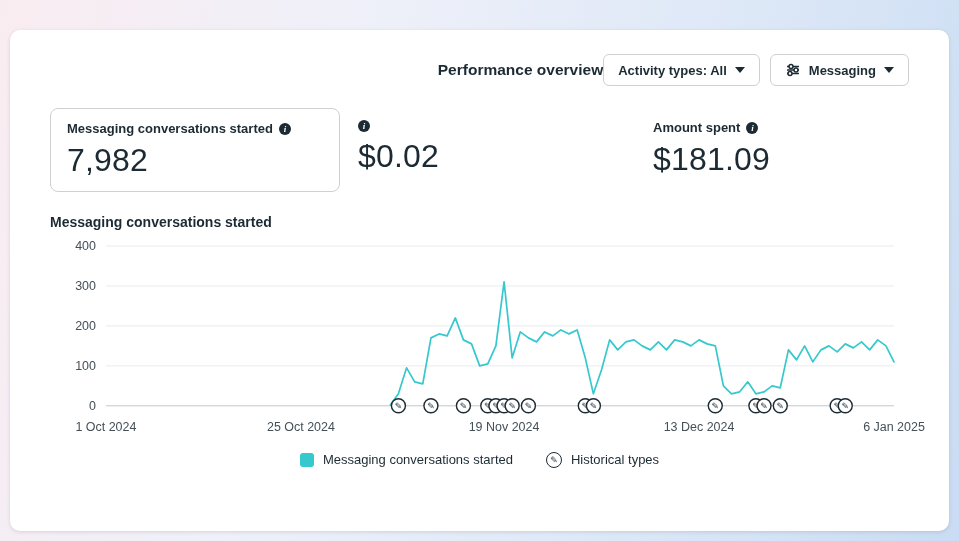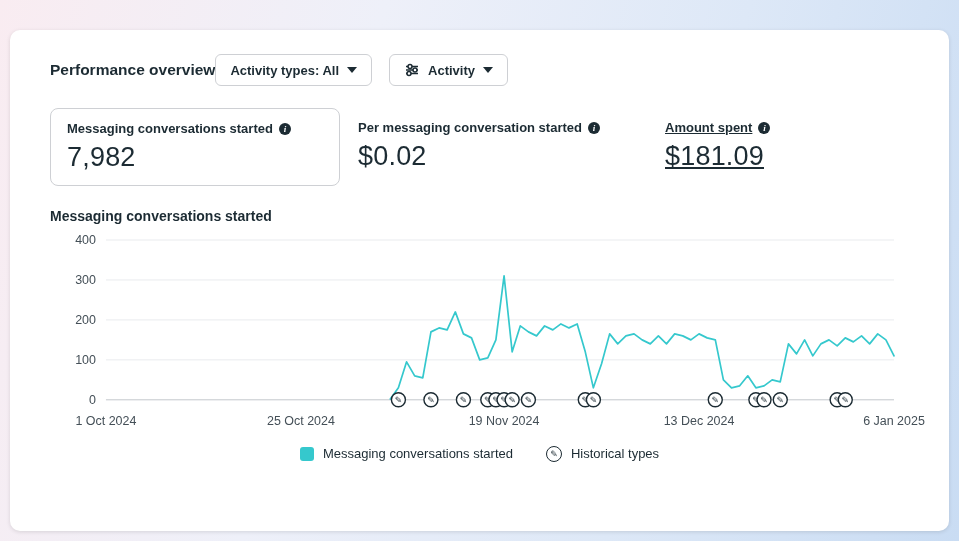--- a/index.html
+++ b/index.html
@@ -16,54 +16,54 @@
     background: linear-gradient(105deg, #f9ecf1 0%, #eef0f9 35%, #dde8f7 68%, #c9dcf3 100%);
   }
   .card {
     background: #ffffff;
     height: 100%;
     border-radius: 10px;
     box-shadow: 0 1px 4px rgba(0,0,0,0.12);
     padding: 24px 40px 16px 40px;
   }
   .header-row {
-    display: flex; align-items: center; justify-content: flex-start;
+    display: flex; align-items: center; justify-content: flex-end;
   }
   .page-title { font-size: 15.5px; font-weight: 700; margin: 0; }
-  .toolbar { display: flex; gap: 17px; }
+  .toolbar { display: flex; gap: 10px; }
   .btn {
     display: inline-flex; align-items: center; gap: 8px;
     background: #fff; border: 1px solid #ced0d4; border-radius: 6px;
     padding: 7px 14px; font-size: 13px; font-weight: 600; color: #1c2b33;
     font-family: "Liberation Sans", sans-serif; cursor: pointer;
   }
   .caret {
     width: 0; height: 0;
     border-left: 5px solid transparent; border-right: 5px solid transparent;
     border-top: 6px solid #1c2b33; display: inline-block;
   }
   .cicon { display: inline-flex; align-items: center; }
   .metrics-row { display: flex; margin-top: 22px; align-items: flex-start; }
   .metric-card { padding: 12px 0; }
   .metric-card.selected {
     border: 1px solid #ced0d4; border-radius: 8px; padding: 12px 16px;
     width: 290px; background: #fff; cursor: pointer;
   }
   .metric-card.plain1 { margin-left: 18px; width: 295px; }
-  .metric-card.plain2 { margin-left: 12px; text-decoration: underline; }
+  .metric-card.plain2 { margin-left: 0; }
   .metric-label {
     font-size: 13px; font-weight: 700; display: flex; align-items: center; gap: 6px;
   }
   .info-icon {
     width: 12px; height: 12px; border-radius: 50%; background: #1c2b33;
     color: #fff; font-size: 9px; line-height: 12px; text-align: center;
     font-family: "Liberation Serif", serif; font-style: italic; font-weight: 700;
     display: inline-block; flex: none;
   }
-  .metric-value { font-size: 27px; font-weight: 400; margin-top: 6px; letter-spacing: 0.2px; }
+  .metric-value { font-size: 32px; font-weight: 400; margin-top: 6px; letter-spacing: 0.2px; }
   .section-title { font-size: 14px; font-weight: 700; margin: 22px 0 6px 0; }
   .chart-wrap { width: 100%; margin-top: 8px; }
   svg.chart { width: 100%; height: auto; overflow: visible; font-family: "Liberation Sans", sans-serif; display: block; }
   .legend {
     display: flex; align-items: center; justify-content: center; gap: 9px;
     margin-top: 14px; font-size: 13px; color: #1c2b33;
   }
   .swatch { width: 14px; height: 14px; border-radius: 3px; display: inline-block; flex: none; }
   .edit-badge {
     width: 16px; height: 16px; border-radius: 50%; border: 1.4px solid #1c2b33;
@@ -86,37 +86,36 @@
         </button>
         <button class="btn">
           <span class="cicon">
             <svg width="16" height="16" viewBox="0 0 16 16">
               <path d="M2 4.5h12M2 8h12M2 11.5h12" stroke="#1c2b33" stroke-width="1.5" fill="none"></path>
               <circle cx="6" cy="4.5" r="2" fill="#fff" stroke="#1c2b33" stroke-width="1.5"></circle>
               <circle cx="11" cy="8" r="2" fill="#fff" stroke="#1c2b33" stroke-width="1.5"></circle>
               <circle cx="5" cy="11.5" r="2" fill="#fff" stroke="#1c2b33" stroke-width="1.5"></circle>
             </svg>
           </span>
-          <span>Activity</span>
+          <span>Messaging</span>
           <span class="caret"></span>
         </button>
       </div>
     </div>
 
     <div class="metrics-row">
       <div class="metric-card selected">
         <div class="metric-label">
           <span>Messaging conversations started</span>
           <span class="info-icon">i</span>
         </div>
         <div class="metric-value">7,982</div>
       </div>
       <div class="metric-card plain1">
         <div class="metric-label">
-          <span>Per messaging conversation started</span>
           <span class="info-icon">i</span>
         </div>
         <div class="metric-value">$0.02</div>
       </div>
       <div class="metric-card plain2">
         <div class="metric-label">
           <span>Amount spent</span>
           <span class="info-icon">i</span>
         </div>
         <div class="metric-value">$181.09</div>

